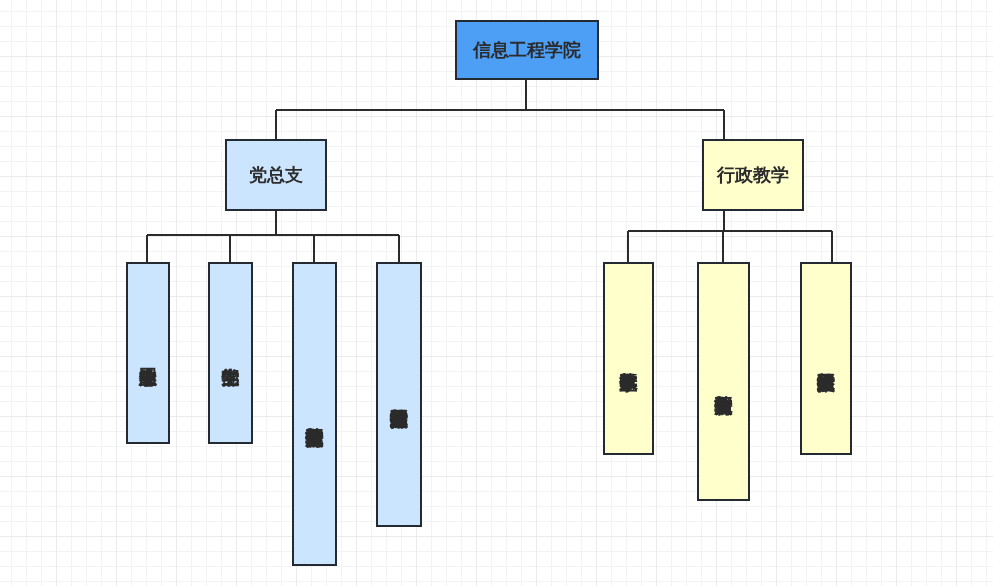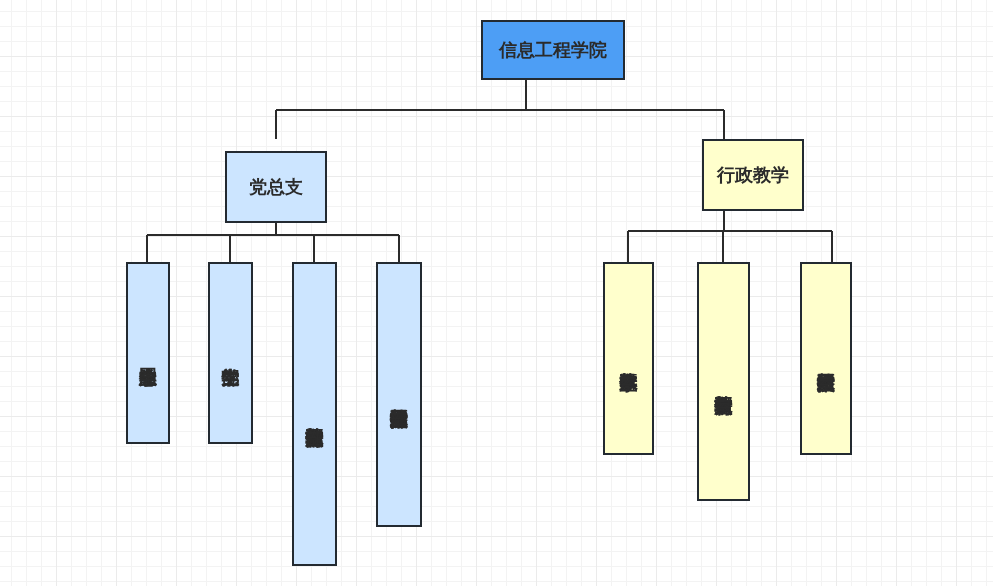--- a/index.html
+++ b/index.html
@@ -29,25 +29,25 @@
 <body>
 
 <svg class="lines" width="993" height="586">
   <g stroke="#2b2b2b" stroke-width="2" fill="none">
     <path d="M526 79 V110 M276 110 H724 M276 110 V139 M724 110 V139"></path>
     <path d="M276 210 V235 M147 235 H399 M147 235 V262 M230 235 V262 M314 235 V262 M399 235 V262"></path>
     <path d="M724 210 V231 M628 231 H832 M628 231 V262 M723 231 V262 M832 231 V262"></path>
   </g>
 </svg>
 
-<div class="node h" style="left:481px;top:20px;width:144px;height:60px;background:#4d9ef5;">
+<div class="node h" style="left:455px;top:20px;width:144px;height:60px;background:#4d9ef5;">
   <span>信息工程学院</span>
 </div>
 
-<div class="node h" style="left:225px;top:151px;width:102px;height:72px;background:#cce5ff;">
+<div class="node h" style="left:225px;top:139px;width:102px;height:72px;background:#cce5ff;">
   <span>党总支</span>
 </div>
 
 <div class="node h" style="left:702px;top:139px;width:102px;height:72px;background:#ffffcc;">
   <span>行政教学</span>
 </div>
 
 <div class="node v" style="left:126px;top:262px;width:44px;height:182px;background:#cce5ff;">
   <span>团总支学生会</span>
 </div>

